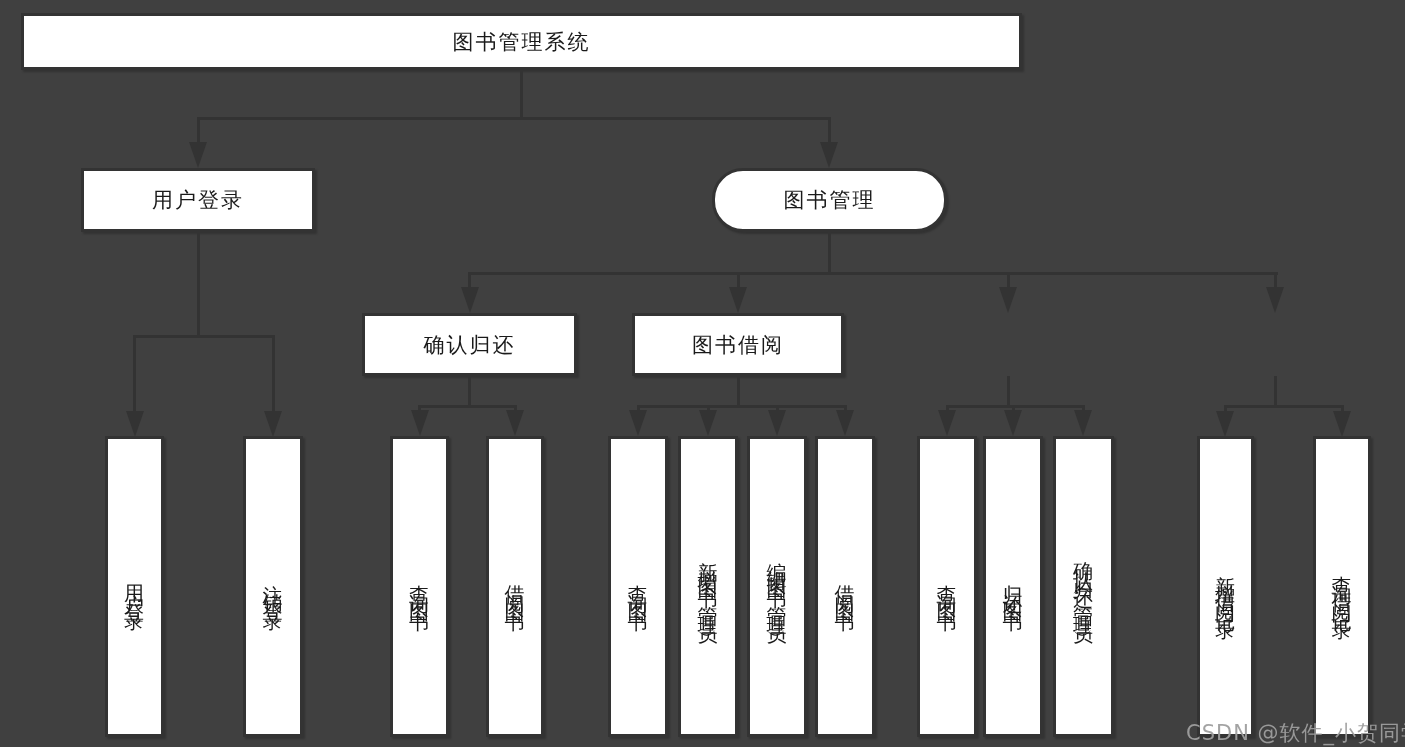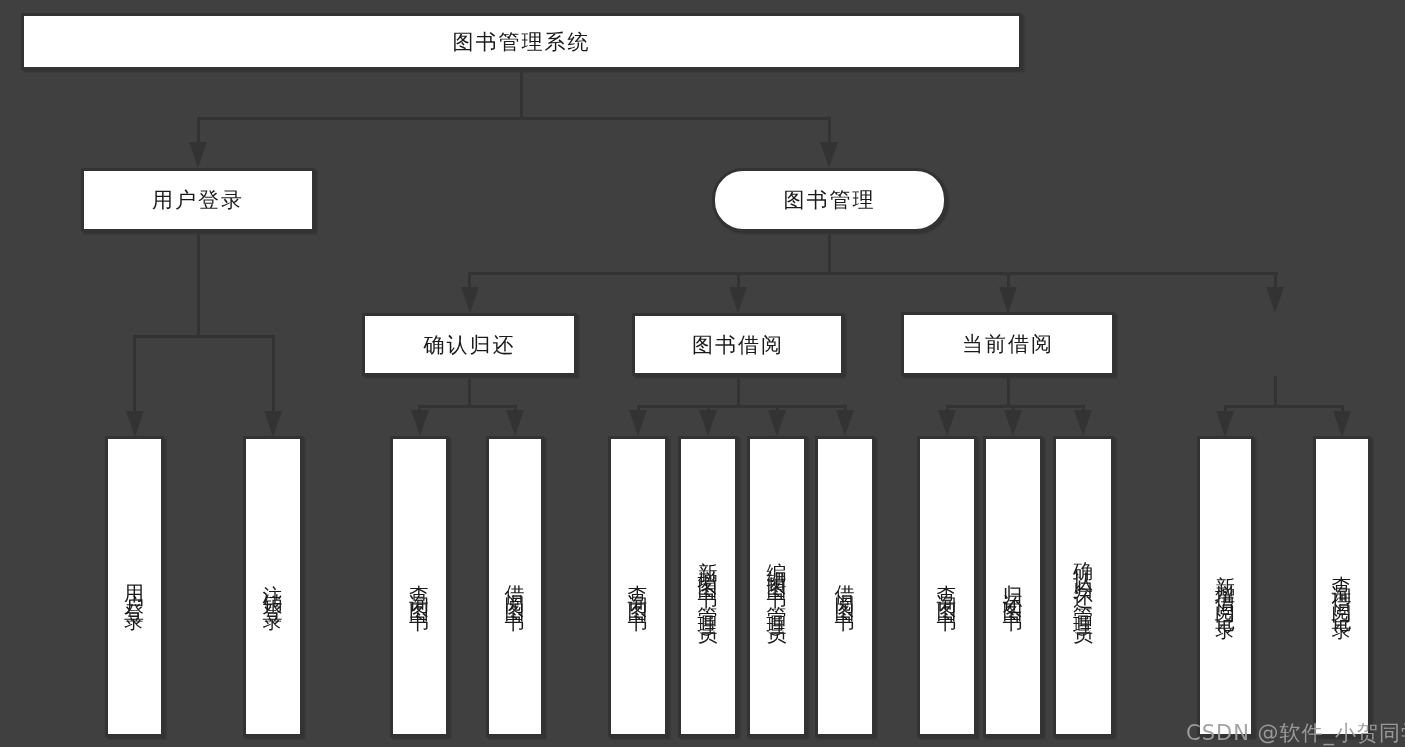--- a/index.html
+++ b/index.html
@@ -71,23 +71,20 @@
   <div class="arrow" style="left:461px;top:287px;"></div>
   <div class="arrow" style="left:729px;top:287px;"></div>
   <div class="arrow" style="left:999px;top:287px;"></div>
   <div class="arrow" style="left:1266px;top:287px;"></div>
 
   <div class="box" style="left:362px;top:313px;width:215px;height:63px;">
     <span>确认归还</span>
   </div>
   <div class="box" style="left:632px;top:313px;width:212px;height:63px;">
     <span>图书借阅</span>
-  </div>
-  <div class="box" style="left:901px;top:312px;width:214px;height:64px;">
-    <span>当前借阅</span>
   </div>
 
   <div class="line" style="left:468px;top:376px;width:3px;height:32px;"></div>
   <div class="line" style="left:418px;top:405px;width:99px;height:3px;"></div>
   <div class="line" style="left:418px;top:405px;width:3px;height:7px;"></div>
   <div class="line" style="left:514px;top:405px;width:3px;height:7px;"></div>
   <div class="arrow" style="left:411px;top:410px;"></div>
   <div class="arrow" style="left:506px;top:410px;"></div>
 
   <div class="line" style="left:737px;top:376px;width:3px;height:32px;"></div>

